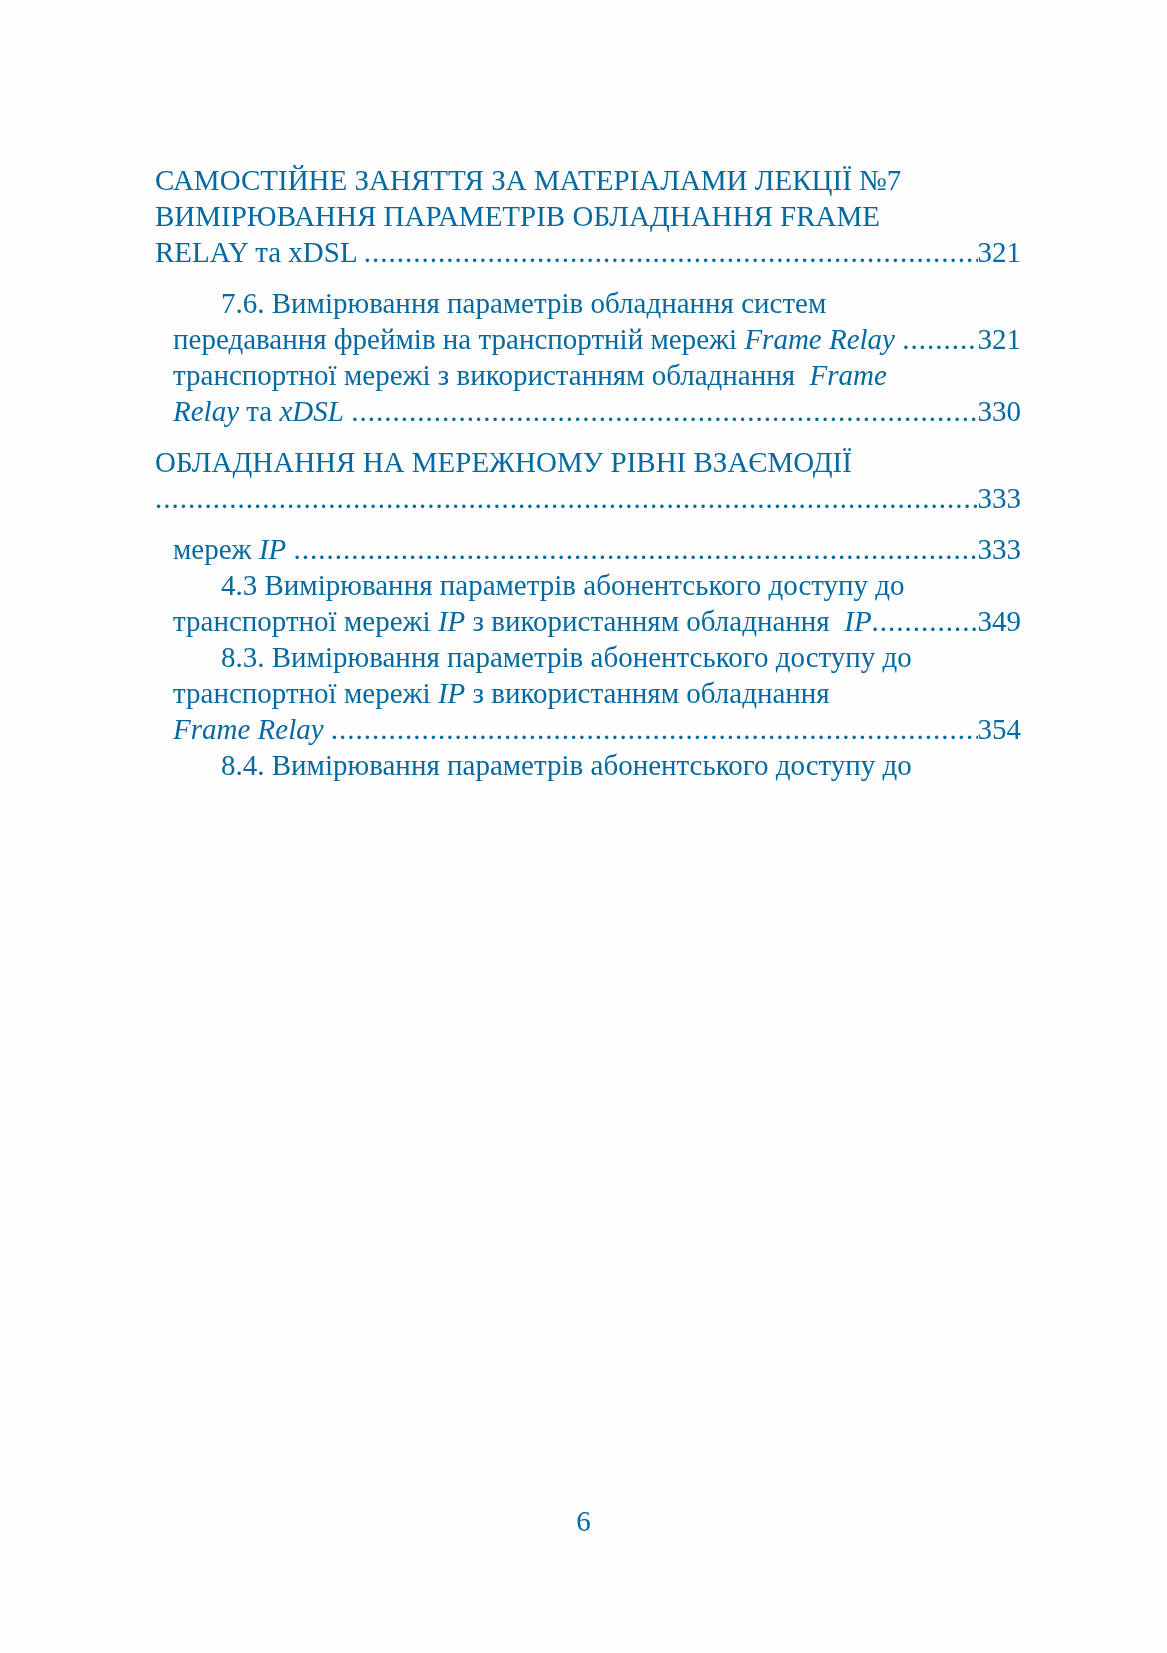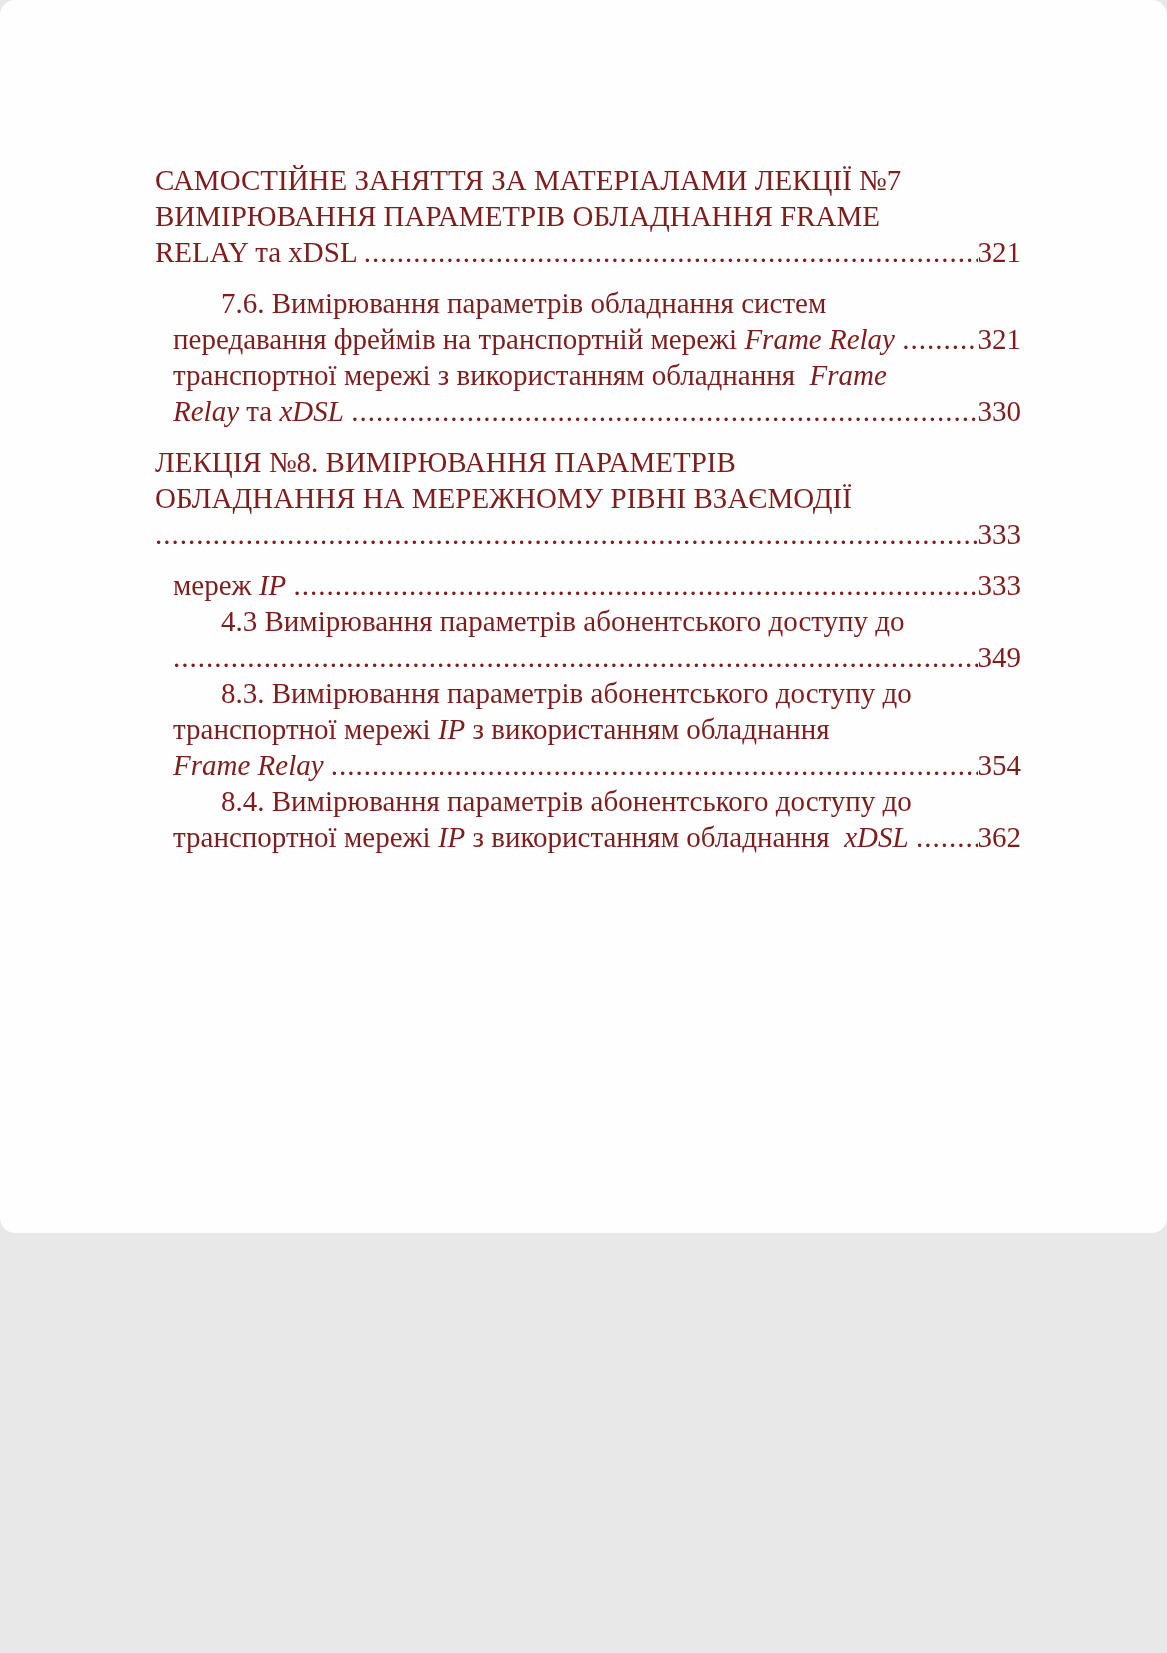--- a/index.html
+++ b/index.html
@@ -3,29 +3,28 @@
 <meta charset="utf-8">
 <style>
   html, body {
     margin: 0;
     padding: 0;
     background: #e8e8e8;
   }
   .page {
     position: relative;
     width: 1167px;
-    height: 1233px;
+    height: 1653px;
     margin: 0 auto;
     background: #fefefe;
-    color: #7f1d1d;
+    color: #0369a1;
     font-family: "Liberation Serif", "DejaVu Serif", serif;
     font-size: 29px;
     line-height: 36px;
     overflow: hidden;
-    border-radius: 15px;
   }
   .toc {
     position: absolute;
     left: 155px;
     top: 162px;
     width: 866px;
   }
   .block { margin: 0; }
   .block.heading { margin-top: 15px; margin-bottom: 15px; }
   .block.heading:first-child { margin-top: 0; }
@@ -71,35 +70,33 @@
       </div>
       <div class="block entry">
         <div class="line first"><span class="txt"><span>7.6. Вимірювання параметрів обладнання систем</span></span></div>
         <div class="line"><span class="txt"><span>передавання фреймів на транспортній мережі </span><i>Frame Relay</i><span> </span></span><span class="leader"></span><span class="page-num">321</span></div>
       </div>
       <div class="block entry">
         <div class="line"><span class="txt"><span>транспортної мережі з використанням обладнання  </span><i>Frame</i></span></div>
         <div class="line"><span class="txt"><i>Relay</i><span> та </span><i>xDSL</i><span> </span></span><span class="leader"></span><span class="page-num">330</span></div>
       </div>
       <div class="block heading">
-        <div class="line"><span class="txt"><span>ЛЕКЦІЯ №8. ВИМІРЮВАННЯ ПАРАМЕТРІВ</span></span></div>
         <div class="line"><span class="txt"><span>ОБЛАДНАННЯ НА МЕРЕЖНОМУ РІВНІ ВЗАЄМОДІЇ</span></span></div>
         <div class="line"><span class="leader"></span><span class="page-num">333</span></div>
       </div>
       <div class="block entry">
         <div class="line"><span class="txt"><span>мереж </span><i>IP</i><span> </span></span><span class="leader"></span><span class="page-num">333</span></div>
       </div>
       <div class="block entry">
         <div class="line first"><span class="txt"><span>4.3 Вимірювання параметрів абонентського доступу до</span></span></div>
-        <div class="line"><span class="leader"></span><span class="page-num">349</span></div>
+        <div class="line"><span class="txt"><span>транспортної мережі </span><i>IP</i><span> з використанням обладнання  </span><i>IP</i></span><span class="leader"></span><span class="page-num">349</span></div>
       </div>
       <div class="block entry">
         <div class="line first"><span class="txt"><span>8.3. Вимірювання параметрів абонентського доступу до</span></span></div>
         <div class="line"><span class="txt"><span>транспортної мережі </span><i>IP</i><span> з використанням обладнання</span></span></div>
         <div class="line"><span class="txt"><i>Frame Relay</i><span> </span></span><span class="leader"></span><span class="page-num">354</span></div>
       </div>
       <div class="block entry">
         <div class="line first"><span class="txt"><span>8.4. Вимірювання параметрів абонентського доступу до</span></span></div>
-        <div class="line"><span class="txt"><span>транспортної мережі </span><i>IP</i><span> з використанням обладнання  </span><i>xDSL</i><span> </span></span><span class="leader"></span><span class="page-num">362</span></div>
       </div>
     </div>
   <div class="footer">6</div>
 </div>
 
 </body></html>

